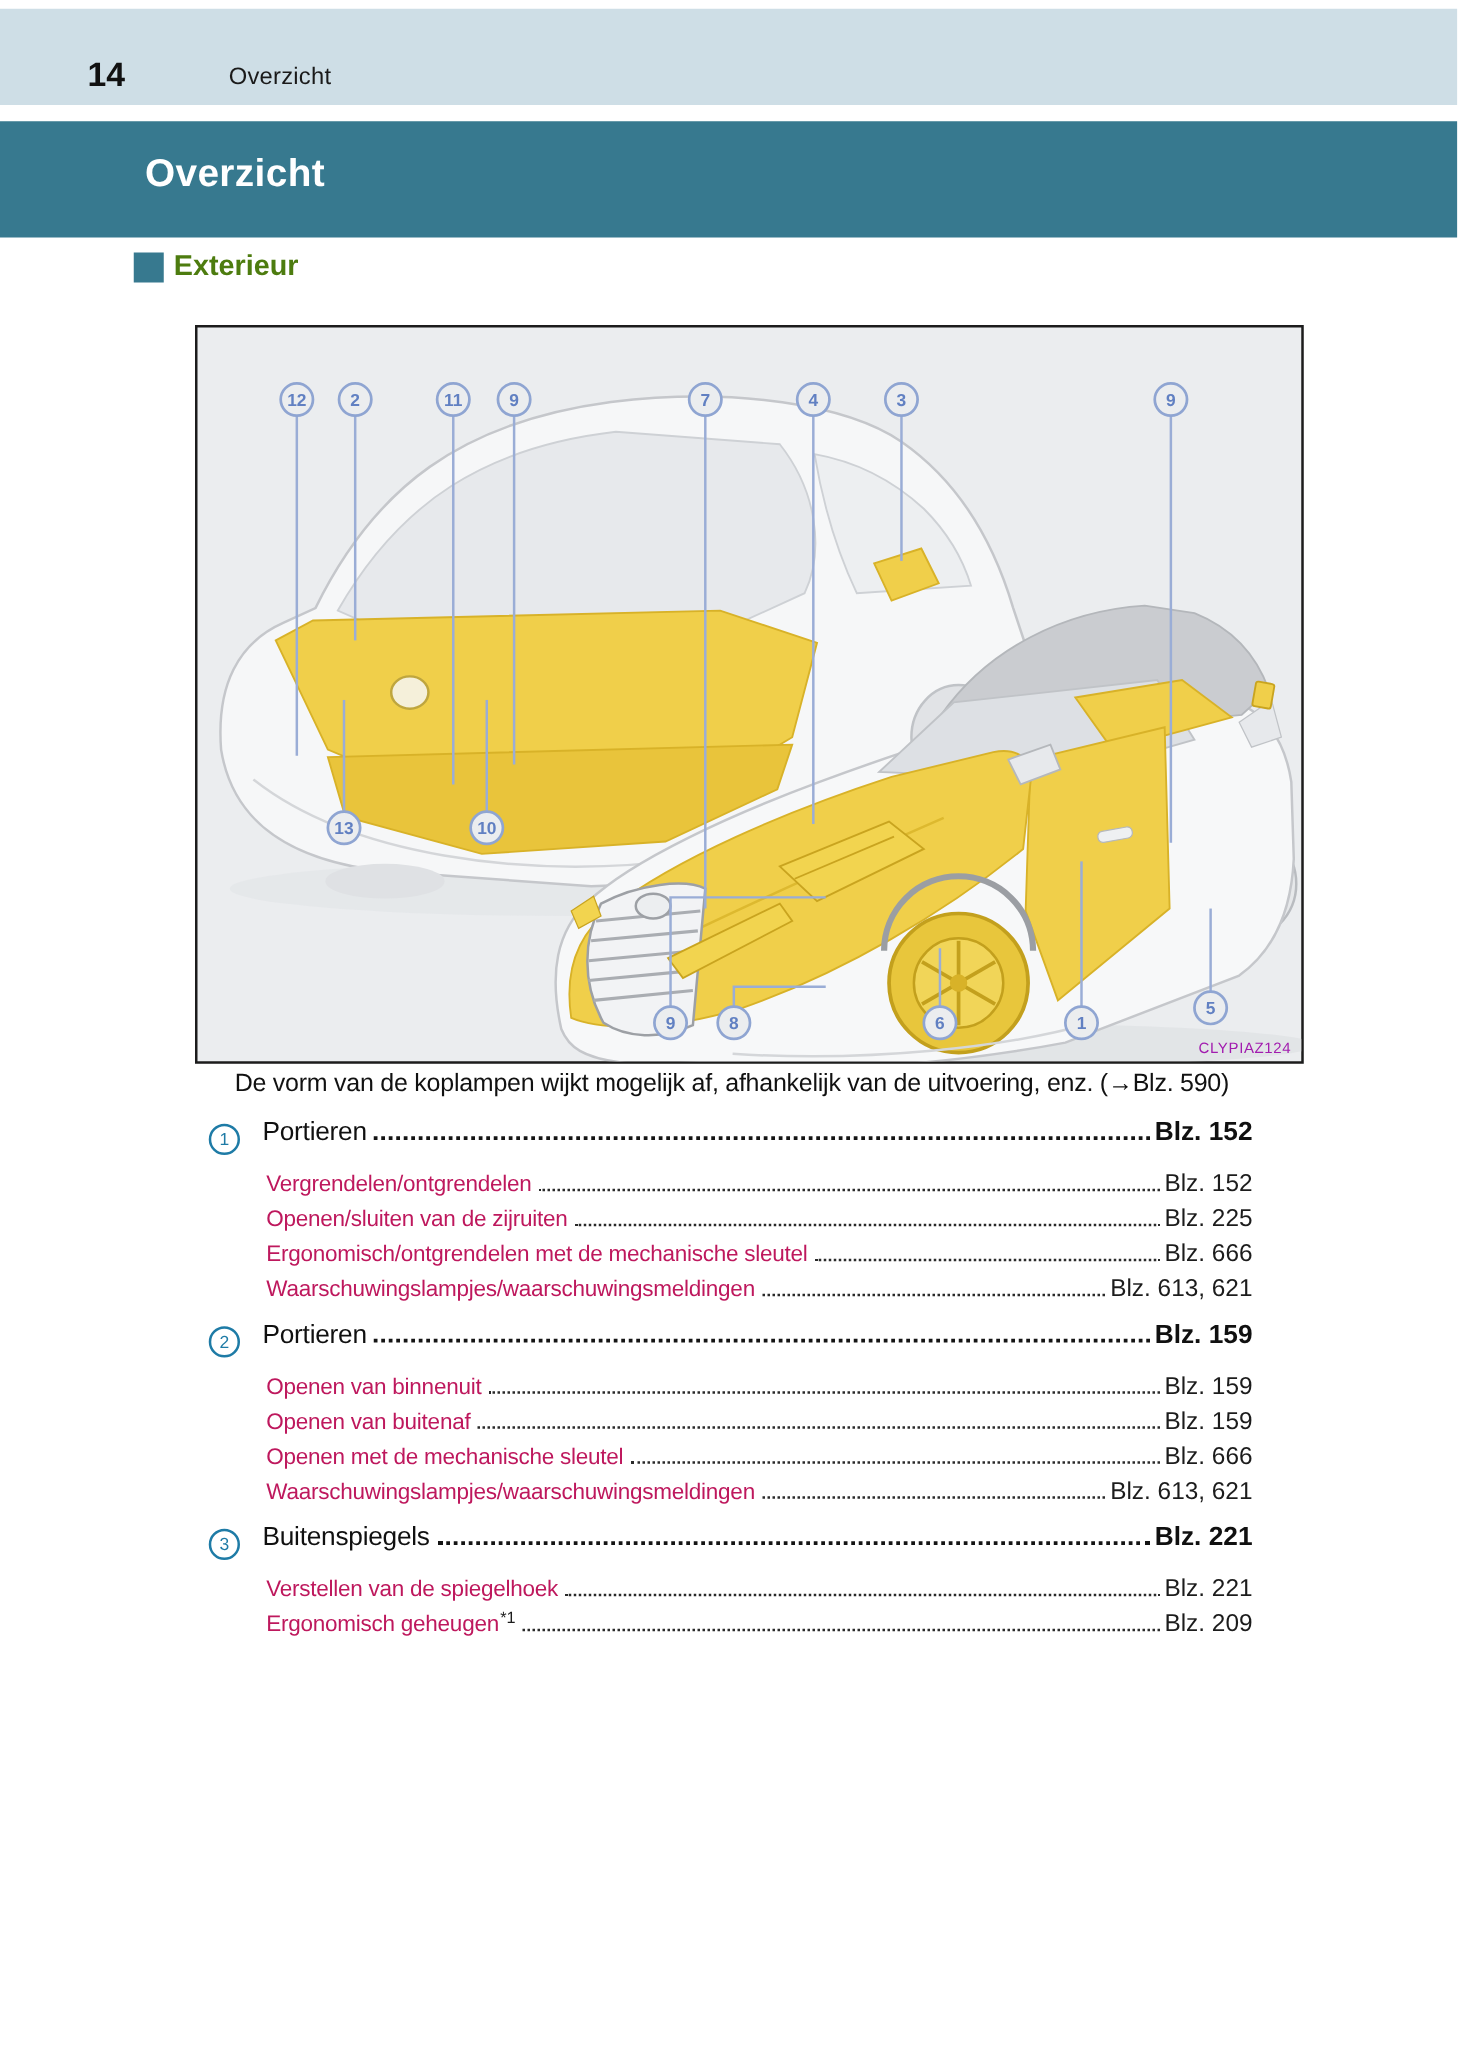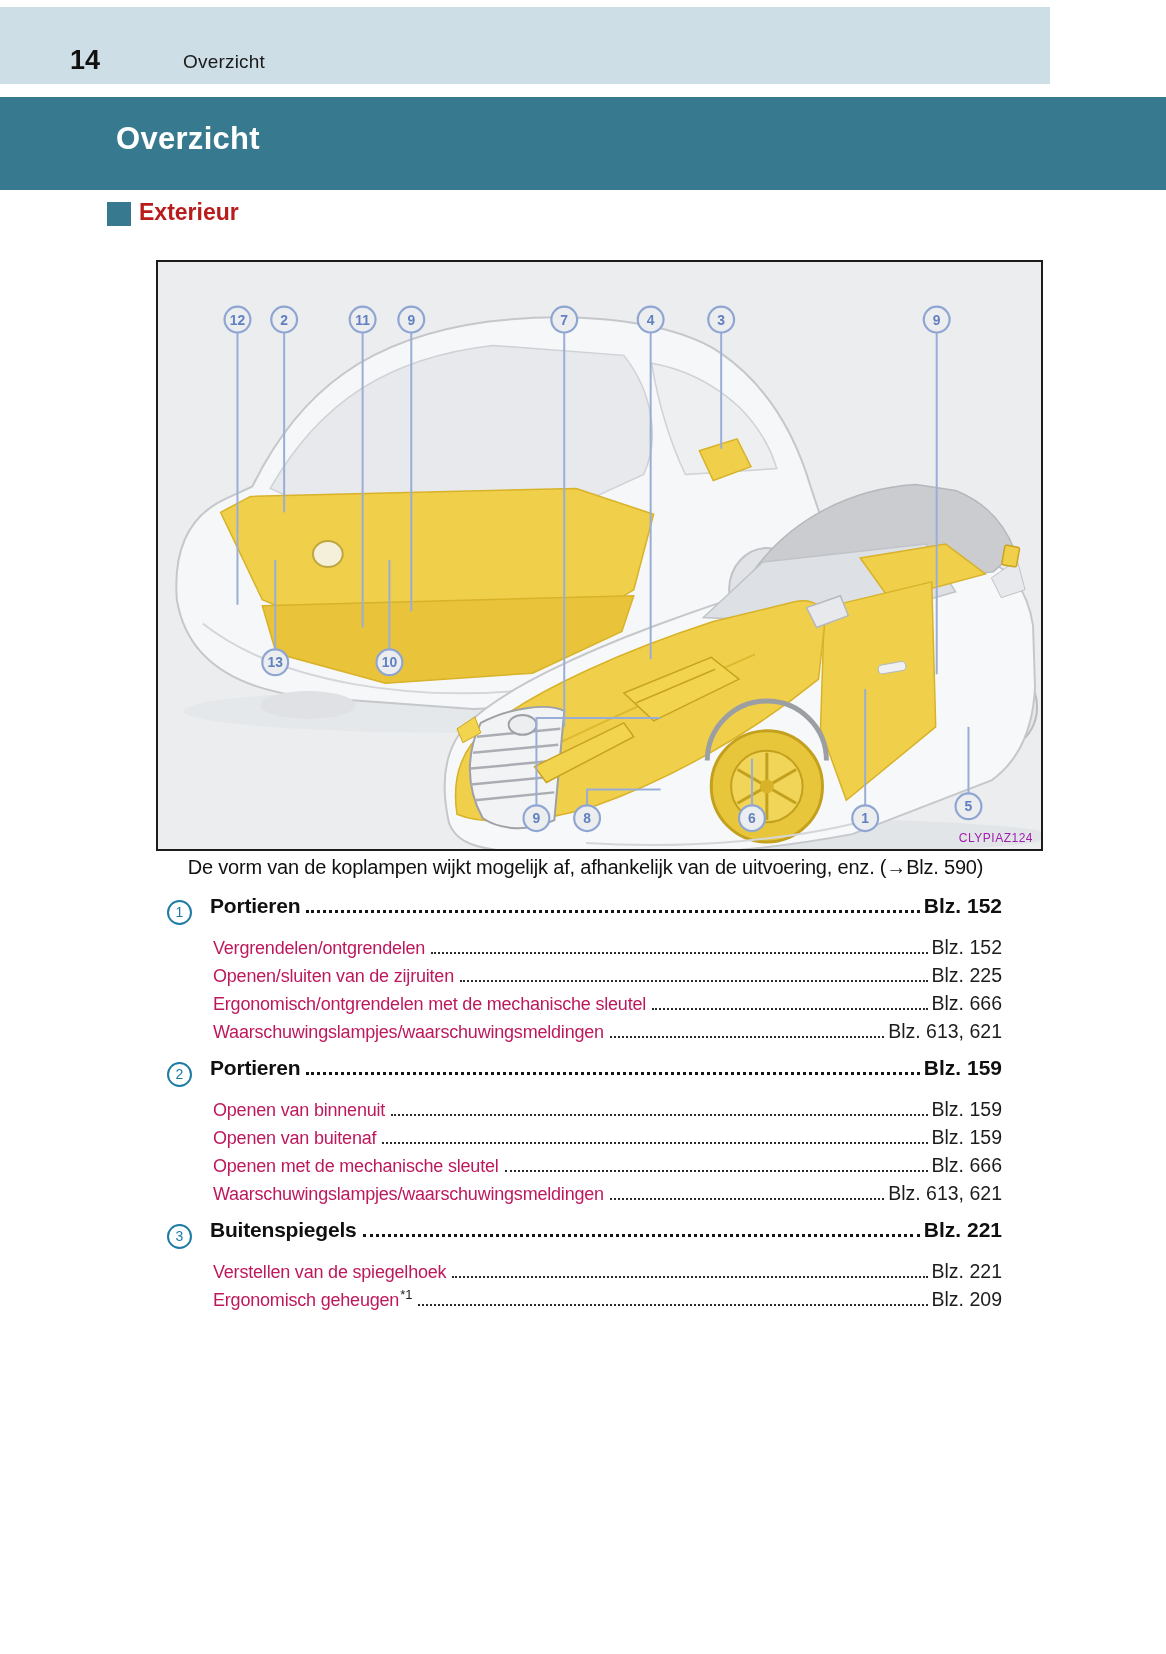--- a/index.html
+++ b/index.html
@@ -1,31 +1,31 @@
 <!DOCTYPE html>
 <html><head>
 <meta charset="utf-8">
 <style>
   html,body{margin:0;padding:0;background:#ffffff;}
   body{width:1166px;height:1654px;font-family:"Liberation Sans",sans-serif;}
   .page{position:relative;width:1166px;height:1654px;background:#ffffff;overflow:hidden;}
 
   
-  .topband{position:absolute;left:0;top:7px;width:1050px;height:77px;background:#CEDEE6;}
+  .topband{position:absolute;left:0;top:7px;width:1166px;height:77px;background:#CEDEE6;}
   .pagenum{position:absolute;left:70px;top:38px;font-size:27px;font-weight:bold;color:#111;}
   .runhead{position:absolute;left:183px;top:44px;font-size:19px;color:#1a1a1a;letter-spacing:.2px;}
 
   
   .banner{position:absolute;left:0;top:97px;width:1166px;height:93px;background:#37798F;}
   .banner-title{position:absolute;left:116px;top:24px;margin:0;font-size:31px;font-weight:bold;color:#ffffff;letter-spacing:.3px;}
 
   
   .subsection{position:absolute;left:107px;top:199px;height:30px;}
   .teal-square{position:absolute;left:0;top:3px;width:24px;height:24px;background:#37798F;}
-  .subsection-title{position:absolute;left:32px;top:0;margin:0;font-size:23px;font-weight:bold;color:#b91c1c;white-space:nowrap;}
+  .subsection-title{position:absolute;left:32px;top:0;margin:0;font-size:23px;font-weight:bold;color:#4d7c0f;white-space:nowrap;}
 
   
   .diagram{position:absolute;left:156px;top:260px;width:887px;height:591px;margin:0;
            background:#EBEDEF;border:2px solid #1c1c1c;box-sizing:border-box;padding-left:41px;}
   .diagram svg{position:absolute;left:0;top:0;width:100%;height:100%;}
   .watermark{position:absolute;right:8px;bottom:4px;font-size:12px;color:#a21caf;letter-spacing:.5px;}
   .callout-num{font-family:"Liberation Sans",sans-serif;font-size:14px;font-weight:600;fill:#6180C2;}
 
   
   .caption{position:absolute;left:123px;top:856px;width:925px;margin:0;font-size:20px;color:#111;
@@ -33,21 +33,21 @@
 
   
   .toc{position:absolute;left:167px;top:894px;width:835px;}
   .toc-sec{margin:0 0 8px 0;}
   .row{display:flex;align-items:baseline;}
   .title-row{height:42px;}
   .sub-row{height:28px;padding-left:46px;}
   .badge{flex:0 0 auto;width:21px;height:21px;border:2px solid #1E7BA6;border-radius:50%;
          color:#1E7BA6;font-size:14px;line-height:21px;text-align:center;margin-right:18px;
          position:relative;top:4px;}
-  .t-label{font-size:21px;font-weight:bold;color:#101010;white-space:nowrap;letter-spacing:-0.2px;}
+  .t-label{font-size:21px;font-weight:normal;color:#101010;white-space:nowrap;letter-spacing:-0.2px;}
   .s-label{font-size:18px;color:#be185d;white-space:nowrap;letter-spacing:-0.2px;}
   .supmark{font-size:13px;color:#1c1c1c;position:relative;top:-7px;margin-left:1px;}
   .leader{flex:1 1 auto;border-bottom:2.5px dotted #2a2a2a;margin:0 4px 5px 6px;min-width:20px;}
   .leader.b{border-bottom:3px dotted #141414;margin-bottom:4px;}
   .t-page{font-size:21px;font-weight:bold;color:#101010;white-space:nowrap;}
   .s-page{font-size:19.5px;color:#1c1c1c;white-space:nowrap;}
 </style>
 </head>
 <body>
 

